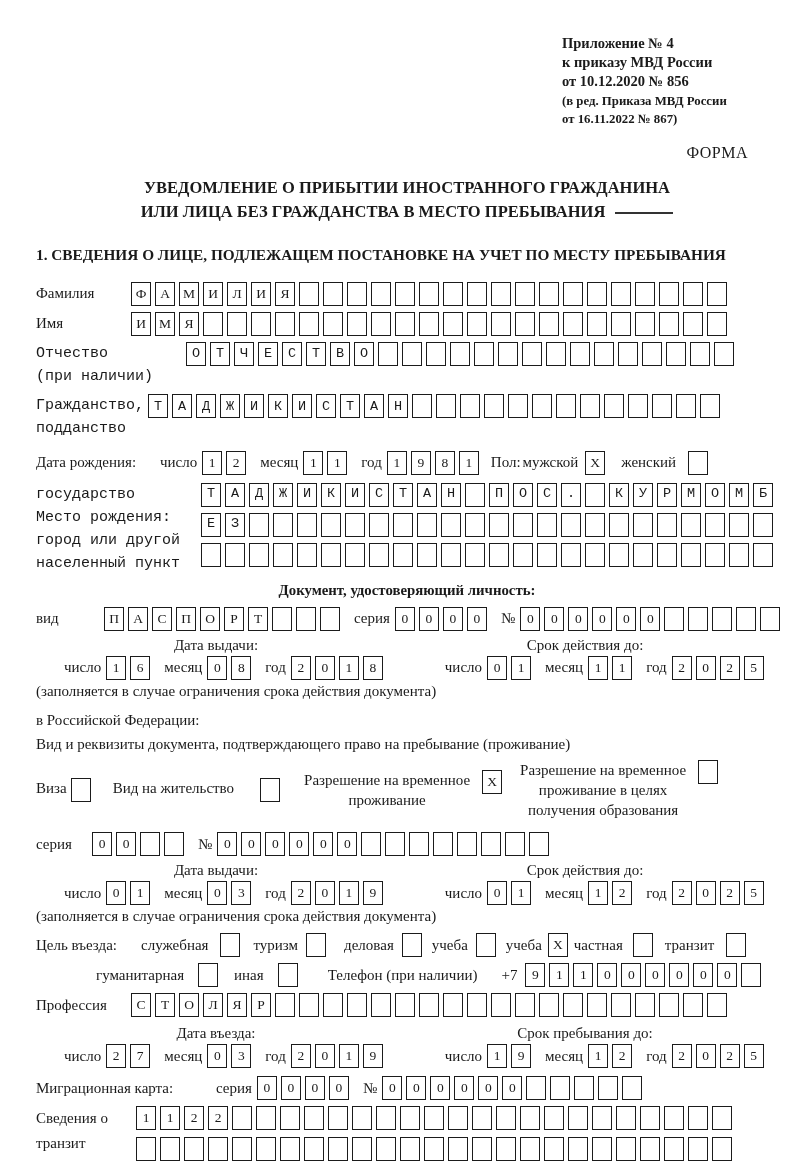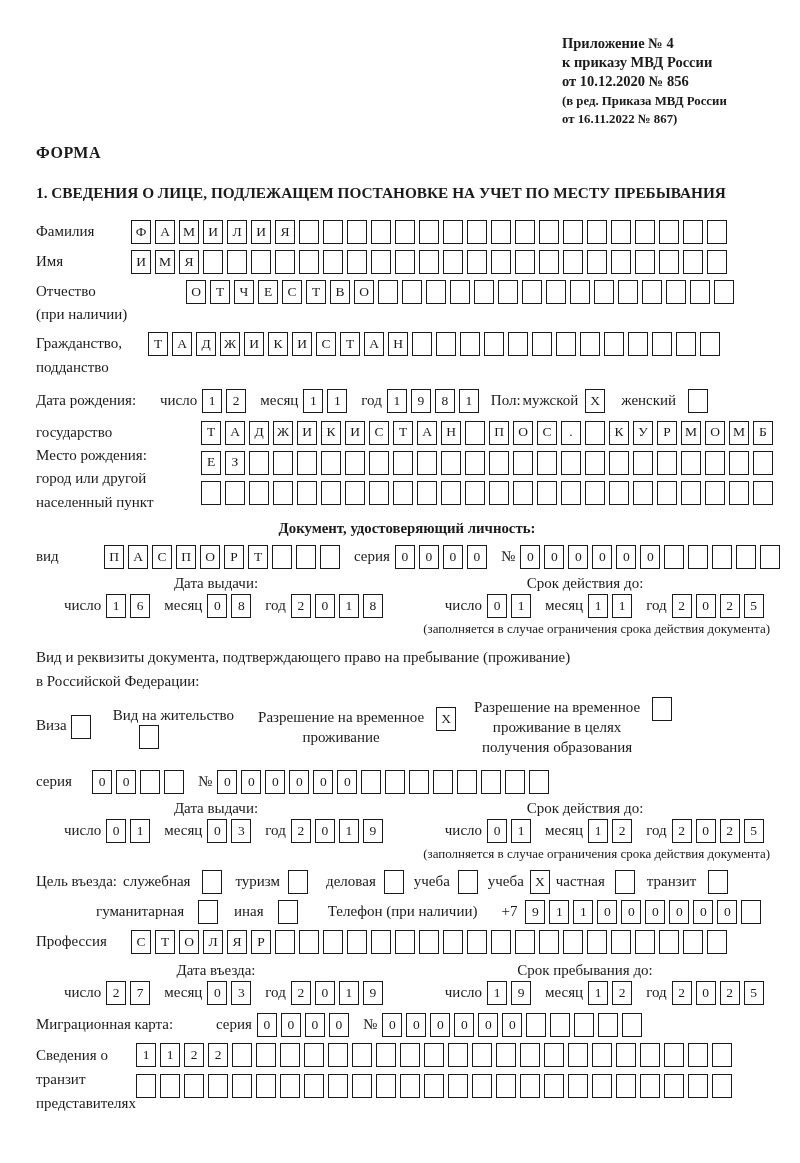--- a/index.html
+++ b/index.html
@@ -4,48 +4,48 @@
 <style>
   html,body{margin:0;padding:0;background:#fff;}
   body{width:800px;height:1163px;overflow:hidden;color:#1a1a1a;
        font-family:"Liberation Serif","DejaVu Serif",serif;font-size:15px;}
   .page{box-sizing:border-box;width:800px;height:1163px;padding:34px 22px 0 36px;}
 
   
   .hdr{width:200px;margin-left:auto;margin-right:16px;line-height:1.3;font-weight:bold;}
   .hdr .main{font-size:14.5px;}
   .hdr .sub{font-size:12.8px;margin-top:2px;}
-  .forma{text-align:left;margin:16px 30px 0 0;font-weight:bold;font-size:16px;letter-spacing:.5px;}
+  .forma{text-align:right;margin:16px 30px 0 0;font-weight:normal;font-size:16px;letter-spacing:.5px;}
 
   .title{text-align:center;font-weight:bold;font-size:16.5px;line-height:1.45;margin-top:14px;}
   .uline{display:inline-block;width:58px;border-bottom:2.4px solid #333;margin-left:10px;transform:translateY(-3px);}
   .sec-head{font-weight:bold;font-size:15.3px;margin-top:22px;margin-bottom:18px;}
 
   
   .row{display:flex;align-items:center;margin-bottom:6px;}
-  .row.top{align-items:flex-start;}
+  .row.top{align-items:flex-start;font-family:Liberation Mono, monospace;}
   .lbl{flex:0 0 auto;}
   .stack{display:flex;flex-direction:column;line-height:1.55;}
   .w95{width:95px;} .w150{width:150px;} .w112{width:112px;} .w165{width:165px;} .w68{width:68px;} .w170{width:170px;}
   .cells{display:inline-flex;flex:0 0 auto;}
   .cell{box-sizing:border-box;flex:0 0 auto;width:20px;height:24px;margin-right:4px;
         border:1.7px solid #1b1b1b;display:inline-flex;align-items:center;justify-content:center;
         font-size:13.5px;background:#fff;}
   .cell.cb{margin-right:0;}
   .dlbl{margin:0 5px 0 10px;flex:0 0 auto;}
   .dlbl.first{margin-left:0;}
 
   
   .date-heads{display:flex;margin-bottom:2px;}
   .dh{flex:0 0 auto;text-align:center;}
   .dh-left{width:360px;} .dh-right{width:330px;margin-left:24px;}
   .date-pair{display:flex;align-items:center;margin-bottom:3px;}
   .dgroup{display:inline-flex;align-items:center;}
   .dg-left{margin-left:28px;} .dg-right{margin-left:58px;}
-  .note{text-align:right;font-size:13px;padding-right:8px;margin-bottom:8px;}
+  .note{font-size:15px;padding-right:8px;margin-bottom:8px;}
 
   .para{line-height:1.6;margin-top:4px;}
 
   .opts{align-items:center;margin-top:4px;}
   .opt{display:inline-flex;align-items:flex-start;}
   .opt .olbl{line-height:1.35;}
   .opt .stack{text-align:center;line-height:1.35;}
 
   .doc-head{text-align:center;font-weight:bold;font-size:14.8px;margin:4px 0 8px 0;}
 
@@ -61,20 +61,24 @@
   <div class="hdr">
     <div class="main">Приложение № 4</div>
     <div class="main">к приказу МВД России</div>
     <div class="main">от 10.12.2020 № 856</div>
     <div class="sub">(в ред. Приказа МВД России</div>
     <div class="sub">от 16.11.2022 № 867)</div>
   </div>
 
   <div class="forma">ФОРМА</div>
 
+  <div class="title">
+    <div>УВЕДОМЛЕНИЕ О ПРИБЫТИИ ИНОСТРАННОГО ГРАЖДАНИНА</div>
+    <div><span>ИЛИ ЛИЦА БЕЗ ГРАЖДАНСТВА В МЕСТО ПРЕБЫВАНИЯ</span><span class="uline"></span></div>
+  </div>
 
   <div class="sec-head">1. СВЕДЕНИЯ О ЛИЦЕ, ПОДЛЕЖАЩЕМ ПОСТАНОВКЕ НА УЧЕТ ПО МЕСТУ ПРЕБЫВАНИЯ</div>
 
   <div class="row">
     <span class="lbl w95">Фамилия</span>
     <span class="cells">
         <span class="cell">Ф</span>
         <span class="cell">А</span>
         <span class="cell">М</span>
         <span class="cell">И</span>
@@ -392,30 +396,30 @@
           <span class="cell">2</span>
           <span class="cell">0</span>
           <span class="cell">2</span>
           <span class="cell">5</span>
         </span>
     </span>
   </div>
   <div class="note">(заполняется в случае ограничения срока действия документа)</div>
 
   <div class="para">
+    <div>в Российской Федерации:</div>
     <div>Вид и реквизиты документа, подтверждающего право на пребывание (проживание)</div>
-    <div>в Российской Федерации:</div>
   </div>
 
   <div class="row opts">
     <span class="opt">
       <span class="olbl">Виза</span>
       <span class="cell cb" style="margin-left:4px;"></span>
     </span>
-    <span class="opt" style="margin-left:22px;flex-direction:column;">
+    <span class="opt" style="margin-left:22px;">
       <span class="olbl">Вид на жительство</span>
       <span class="cell cb" style="margin-left:26px;"></span>
     </span>
     <span class="opt" style="margin-left:24px;">
       <span class="stack">
         <span>Разрешение на временное</span>
         <span>проживание</span>
       </span>
       <span class="cell cb" style="margin-left:12px;">X</span>
     </span>
@@ -497,21 +501,21 @@
           <span class="cell">0</span>
           <span class="cell">2</span>
           <span class="cell">5</span>
         </span>
     </span>
   </div>
   <div class="note">(заполняется в случае ограничения срока действия документа)</div>
 
   <div class="row">
     <span>Цель въезда:</span>
-    <span style="margin-left:6px;font-family:Liberation Serif, serif;">служебная</span>
+    <span style="margin-left:24px;font-family:Liberation Serif, serif;">служебная</span>
     <span class="cell cb" style="margin-left:12px;"></span>
     <span style="margin-left:13px;">туризм</span>
     <span class="cell cb" style="margin-left:8px;"></span>
     <span style="margin-left:18px;">деловая</span>
     <span class="cell cb" style="margin-left:8px;"></span>
     <span style="margin-left:10px;">учеба</span>
     <span class="cell cb" style="margin-left:8px;"></span>
     <span style="margin-left:10px;">учеба</span>
     <span class="cell cb" style="margin-left:6px;">X</span>
     <span style="margin-left:6px;">частная</span>

